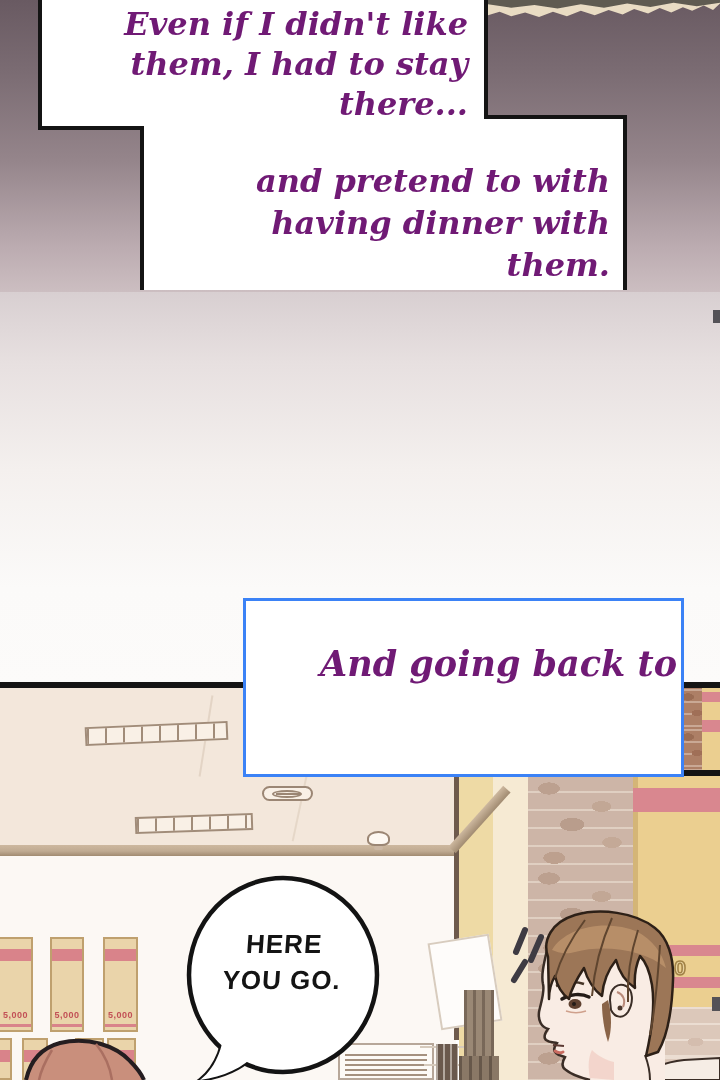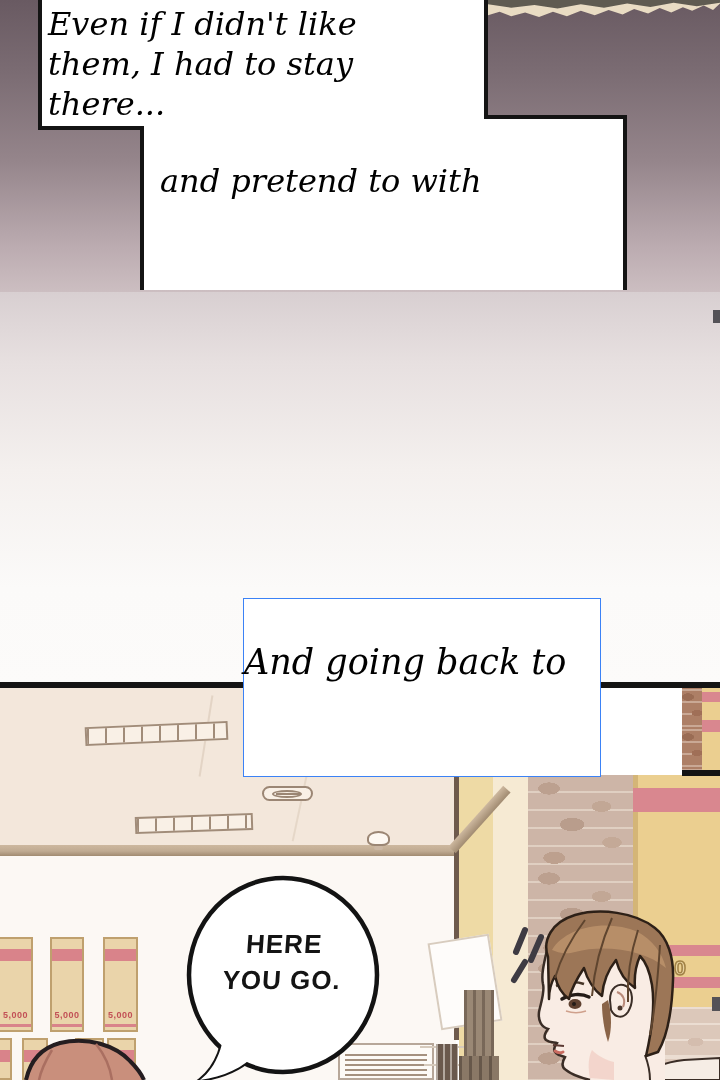--- a/index.html
+++ b/index.html
@@ -1,22 +1,22 @@
 <!DOCTYPE html>
 <html><head>
 <meta charset="utf-8">
 <style>
   html,body{margin:0;padding:0;background:#ffffff;}
   #stage{position:relative;width:720px;height:1080px;overflow:hidden;background:#fff;
          font-family:"Liberation Sans",sans-serif;}
   .abs{position:absolute;}
   .seg{position:absolute;background:#141414;}
   .whitefill{position:absolute;background:#ffffff;}
-  .narr{position:absolute;text-align:left;font-family:"DejaVu Serif",serif;
-        font-style:italic;color:#000000;}
+  .narr{position:absolute;text-align:right;font-family:"DejaVu Serif",serif;
+        font-style:italic;color:#701a75;font-weight:bold;}
   .bubbletext{position:absolute;text-align:center;font-family:"Liberation Sans",sans-serif;
         font-weight:700;color:#141414;transform:skewX(-4deg);letter-spacing:1px;}
   .light{position:absolute;border:2px solid #a18c79;box-sizing:border-box;
         background-color:#f9f0e6;
         background-image:repeating-linear-gradient(90deg,#a18c79 0 2px,transparent 2px 18px);}
   .shelfbox{position:absolute;background:#ead4aa;border:2px solid #bfa06e;box-sizing:border-box;}
   .sb-stripe{position:absolute;left:0;right:0;top:10px;height:12px;background:#d9838a;}
   .sb-price{position:absolute;left:0;right:0;top:71px;text-align:center;
         font:700 9px "Liberation Sans",sans-serif;color:#c25056;letter-spacing:.5px;}
   .sb-line{position:absolute;left:0;right:0;top:85px;height:3px;background:#d9838a;}
@@ -67,20 +67,21 @@
   <div class="seg" style="left:484px;top:0;width:4px;height:119px;"></div>
   <div class="seg" style="left:484px;top:115px;width:143px;height:4px;"></div>
   <div class="seg" style="left:623px;top:115px;width:4px;height:175px;"></div>
 
   <div class="narr" style="left:48px;top:4px;width:420px;font-size:32px;line-height:40px;">
     <span>Even if I didn't like</span><br>
     <span>them, I had to stay there...</span>
   </div>
   <div class="narr" style="left:160px;top:160px;width:450px;font-size:32px;line-height:42px;">
     <span>and pretend to with</span><br>
+    <span>having dinner with them.</span>
   </div>
 
   <div class="abs" style="left:0;top:687px;width:456px;height:158px;background:#f3e7db;"></div>
   <div class="abs" style="left:205px;top:695px;width:2px;height:82px;background:#c7b29d;opacity:.35;transform:rotate(9deg);"></div>
   <div class="abs" style="left:300px;top:762px;width:2px;height:80px;background:#c7b29d;opacity:.3;transform:rotate(12deg);"></div>
   <div class="abs" style="left:0;top:845px;width:456px;height:11px;
               background:linear-gradient(180deg,#cdb89f 0%,#c0ab92 55%,#a18b71 100%);"></div>
 
   <div class="abs" style="left:0;top:856px;width:456px;height:224px;background:#fcf8f4;"></div>
 
@@ -164,22 +165,22 @@
   <div class="abs" style="left:464px;top:990px;width:30px;height:90px;background:#9a8875;
               background-image:repeating-linear-gradient(90deg,rgba(70,55,45,.4) 0 3px,transparent 3px 9px);"></div>
   <div class="abs" style="left:459px;top:1056px;width:40px;height:24px;background:#8a7866;
               background-image:repeating-linear-gradient(90deg,rgba(60,48,40,.45) 0 3px,transparent 3px 10px);"></div>
   <div class="abs" style="left:436px;top:1044px;width:22px;height:36px;background:#6a594d;
               background-image:repeating-linear-gradient(90deg,rgba(250,245,238,.5) 0 2px,transparent 2px 7px);"></div>
 
   <div class="seg" style="left:0;top:682px;width:720px;height:6px;"></div>
   <div class="seg" style="left:682px;top:770px;width:38px;height:6px;"></div>
 
-  <div class="abs" style="left:243px;top:598px;width:358px;height:179px;background:#fff;
-              border:1px solid #3b82f6;box-sizing:border-box;">
+  <div class="abs" style="left:243px;top:598px;width:441px;height:179px;background:#fff;
+              border:3px solid #3b82f6;box-sizing:border-box;">
     <div class="narr" style="left:0;top:40px;width:431px;font-size:35px;line-height:46px;">
       <span>And going back to</span><br>
     </div>
   </div>
 
   <svg class="abs" style="left:170px;top:865px;" width="220" height="215" viewBox="170 865 220 215">
     <path d="M 262,1044 C 252,1064 228,1076 200,1080 C 218,1066 224,1044 226,1018 Z" fill="#ffffff" stroke="#131313" stroke-width="4"></path>
     <ellipse cx="283" cy="975" rx="94" ry="97" fill="#ffffff" stroke="#131313" stroke-width="4.5"></ellipse>
     <path d="M 262,1044 C 252,1064 228,1076 200,1080 C 218,1066 224,1044 226,1018 Z" fill="#ffffff"></path>
   </svg>

